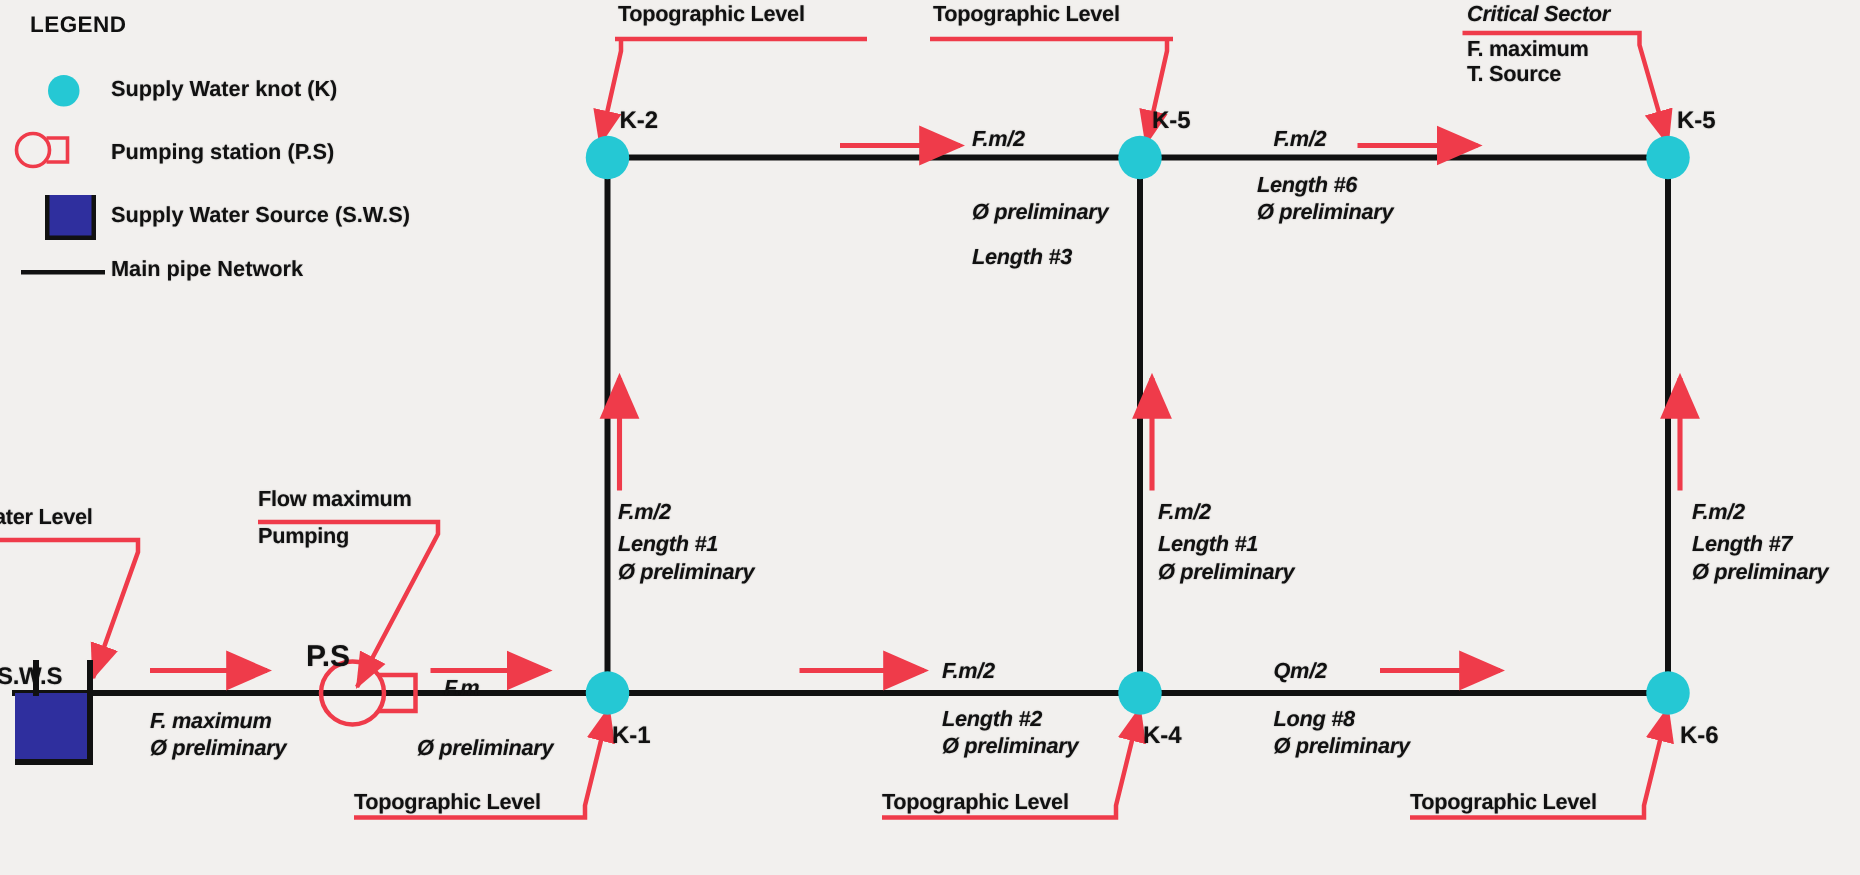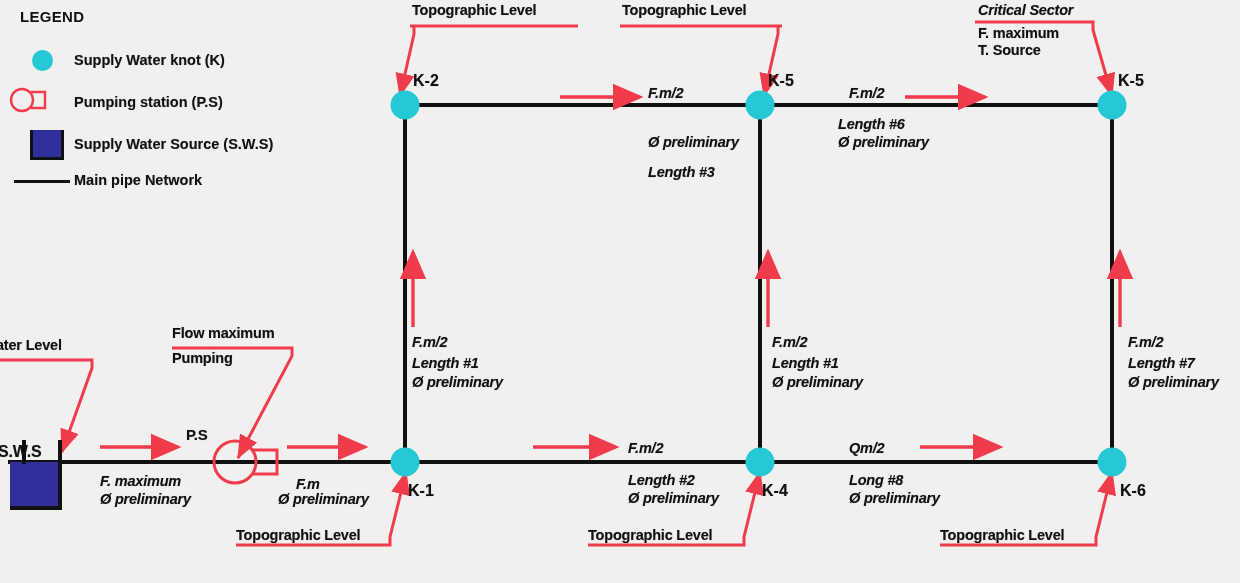--- a/index.html
+++ b/index.html
@@ -186,26 +186,26 @@
 
   <div class="lbl ann-lbl" style="left:-4px;top:337px;">ater Level</div>
   <div class="lbl ann-lbl" style="left:172px;top:325px;">Flow maximum</div>
   <div class="lbl ann-lbl" style="left:172px;top:350px;">Pumping</div>
 
   <div class="lbl ann-lbl" style="left:236px;top:527px;">Topographic Level</div>
   <div class="lbl ann-lbl" style="left:588px;top:527px;">Topographic Level</div>
   <div class="lbl ann-lbl" style="left:940px;top:527px;">Topographic Level</div>
 
   <div class="lbl" style="left:-2px;top:443px;font-size:16px;">S.W.S</div>
-  <div class="lbl" style="left:186px;top:427px;font-size:15px;">P.S</div>
+  <div class="lbl" style="left:204px;top:427px;font-size:20px;">P.S</div>
 
   <div class="lbl pipe-lbl" style="left:100px;top:473px;">F. maximum</div>
   <div class="lbl pipe-lbl" style="left:100px;top:491px;">Ø preliminary</div>
 
-  <div class="lbl pipe-lbl" style="left:296px;top:476px;text-align:center;">F.m</div>
+  <div class="lbl pipe-lbl" style="left:296px;top:451px;text-align:center;">F.m</div>
   <div class="lbl pipe-lbl" style="left:278px;top:491px;">Ø preliminary</div>
 
   <div class="lbl pipe-lbl" style="left:412px;top:334px;">F.m/2</div>
   <div class="lbl pipe-lbl" style="left:412px;top:355px;">Length #1</div>
   <div class="lbl pipe-lbl" style="left:412px;top:374px;">Ø preliminary</div>
 
   <div class="lbl pipe-lbl" style="left:628px;top:440px;">F.m/2</div>
   <div class="lbl pipe-lbl" style="left:628px;top:472px;">Length #2</div>
   <div class="lbl pipe-lbl" style="left:628px;top:490px;">Ø preliminary</div>
 

